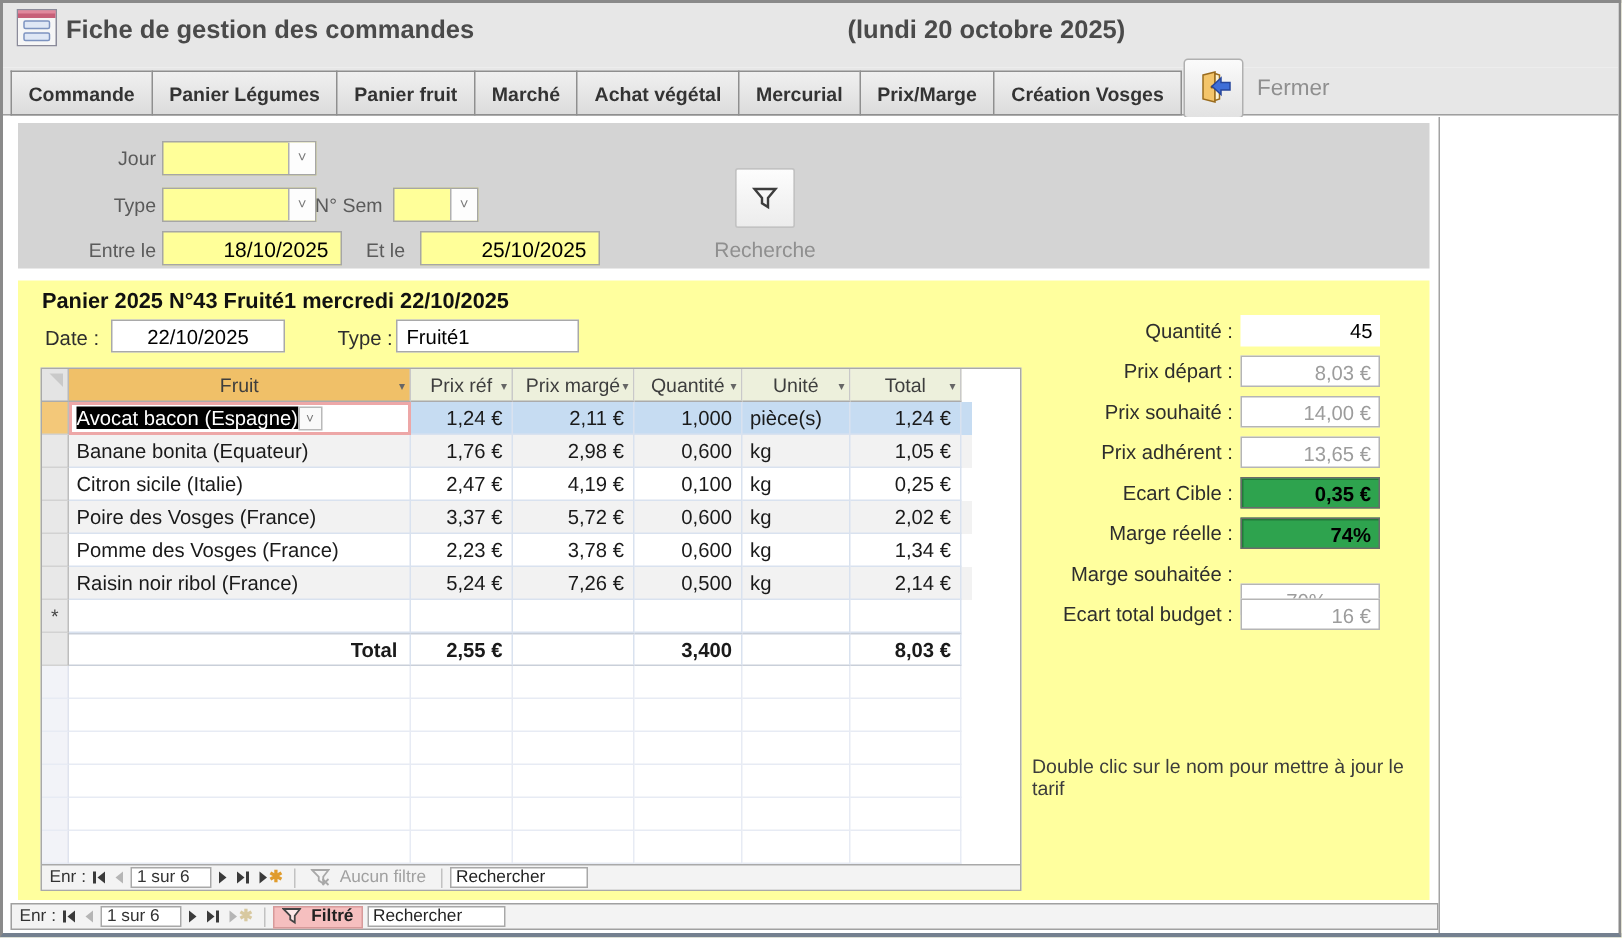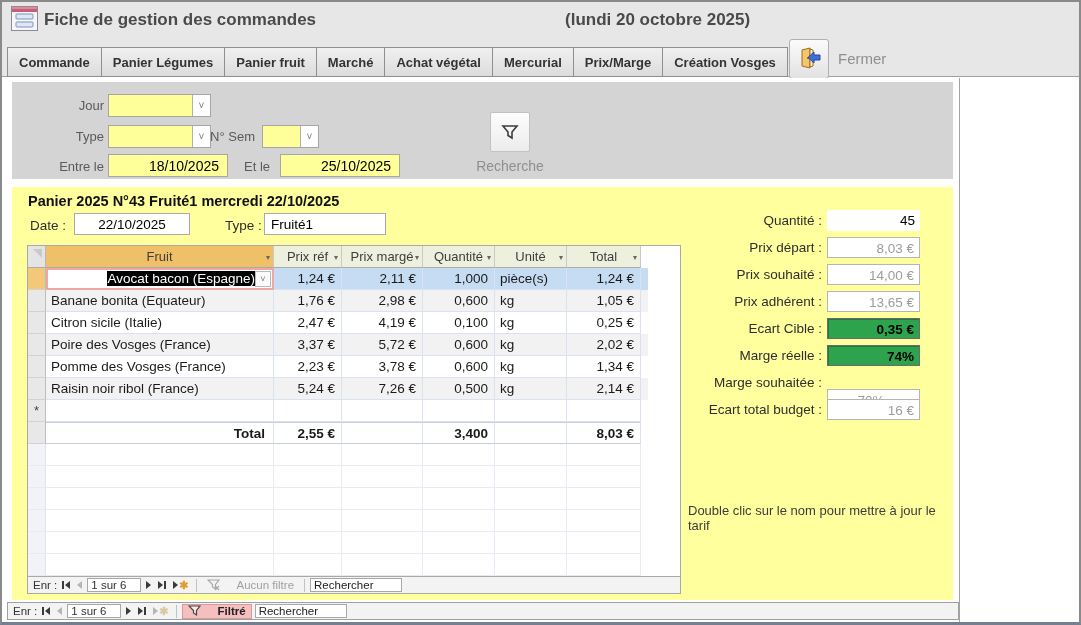--- a/index.html
+++ b/index.html
@@ -72,21 +72,21 @@
          font-size:13px; color:#555; display:flex; align-items:center; justify-content:center; }
   .cell { border-right:1px solid #d9e2ef; border-bottom:1px solid #d9e2ef; font-size:13.5px; color:#1a1a1a;
           display:flex; align-items:center; white-space:nowrap; overflow:hidden; }
   .cell.num { justify-content:flex-end; padding-right:6px; }
   .cell.txt { padding-left:5px; }
   .drow:nth-child(even) { background:#f2f2f2; }
   .drow.selected { background:#c6dcf2; }
   .drow.selected .sel { background:#f3c879; }
   .fruit-combo-btn { display:none; }
   .drow.selected .cell.txt.fruitcell { background:#fff; outline:2px solid #eda7a7; outline-offset:-2px;
-                                       justify-content:flex-end; padding-right:2px; }
+                                       justify-content:flex-start; padding-right:2px; }
   .drow.selected .fruit-text { background:#000; color:#fff; }
   .drow.selected .fruit-combo-btn { display:flex; width:16px; height:16px; background:#fafafa;
         border:1px solid #b9b9b9; color:#777; font-size:9px; align-items:center; justify-content:center; }
   .newrow .sel { color:#444; }
   .trow { display:flex; height:22px; font-weight:bold; }
   .trow .sel { background:#e8e8e8; }
   .trow .cell { border-right:1px solid #d9e2ef; border-bottom:1px solid #c9cfd9; border-top:1px solid #c9cfd9; }
   .trow .cell.lab { justify-content:flex-end; padding-right:8px; font-size:13.5px; }
   .filler .sel { background:#f2f3f8; border-right:1px solid #dfe3ee; border-bottom:1px solid #e7ebf4; }
   .filler .cell { border-color:#e7ebf4; }
@@ -100,21 +100,21 @@
   .tri-l { width:0; height:0; border-top:4px solid transparent; border-bottom:4px solid transparent; border-right:5px solid #3a3a3a; }
   .tri-r { width:0; height:0; border-top:4px solid transparent; border-bottom:4px solid transparent; border-left:5px solid #3a3a3a; }
   .vbar { width:2px; height:8px; background:#3a3a3a; }
   .nav-btn.dim .tri-l, .nav-btn.dim .tri-r { border-right-color:#b5b5b5; border-left-color:#b5b5b5; }
   .nav-btn.dim .tri-l { border-right-color:#b5b5b5; }
   .star { color:#e09c2d; font-size:11px; font-weight:bold; line-height:10px; }
   .nav-btn.dim .star { color:#d8c9a0; }
   .posbox { width:54px; height:14px; background:#fff; border:1px solid #a8a8a8; font-size:11.5px;
             padding:0 3px; display:flex; align-items:center; }
   .navsep { width:1px; height:13px; background:#c2c2c2; margin:0 2px; }
-  .filterseg { display:flex; align-items:center; gap:17px; padding:0 5px; height:15px; color:#a0a0a0; }
+  .filterseg { display:flex; align-items:center; gap:7px; padding:0 5px; height:15px; color:#a0a0a0; }
   .filterseg.active { background:#f6bfbf; border:1px solid #d79a9a; color:#222; }
   .searchbox { width:92px; height:14px; background:#fff; border:1px solid #a8a8a8; font-size:11.5px;
                padding:0 3px; display:flex; align-items:center; color:#222; }
 
   
   .slabel { position:absolute; width:180px; text-align:right; font-size:13.5px; color:#2e2e2e; }
   .sfield { position:absolute; left:815px; width:93px; height:21px; font-size:13.5px; text-align:right;
             padding:3px 5px 0 0; }
   .sfield.editable { background:#fff; color:#000; }
   .sfield.disabled { background:#fff; border:1px solid #b5b5b5; color:#9c9c9c; }

